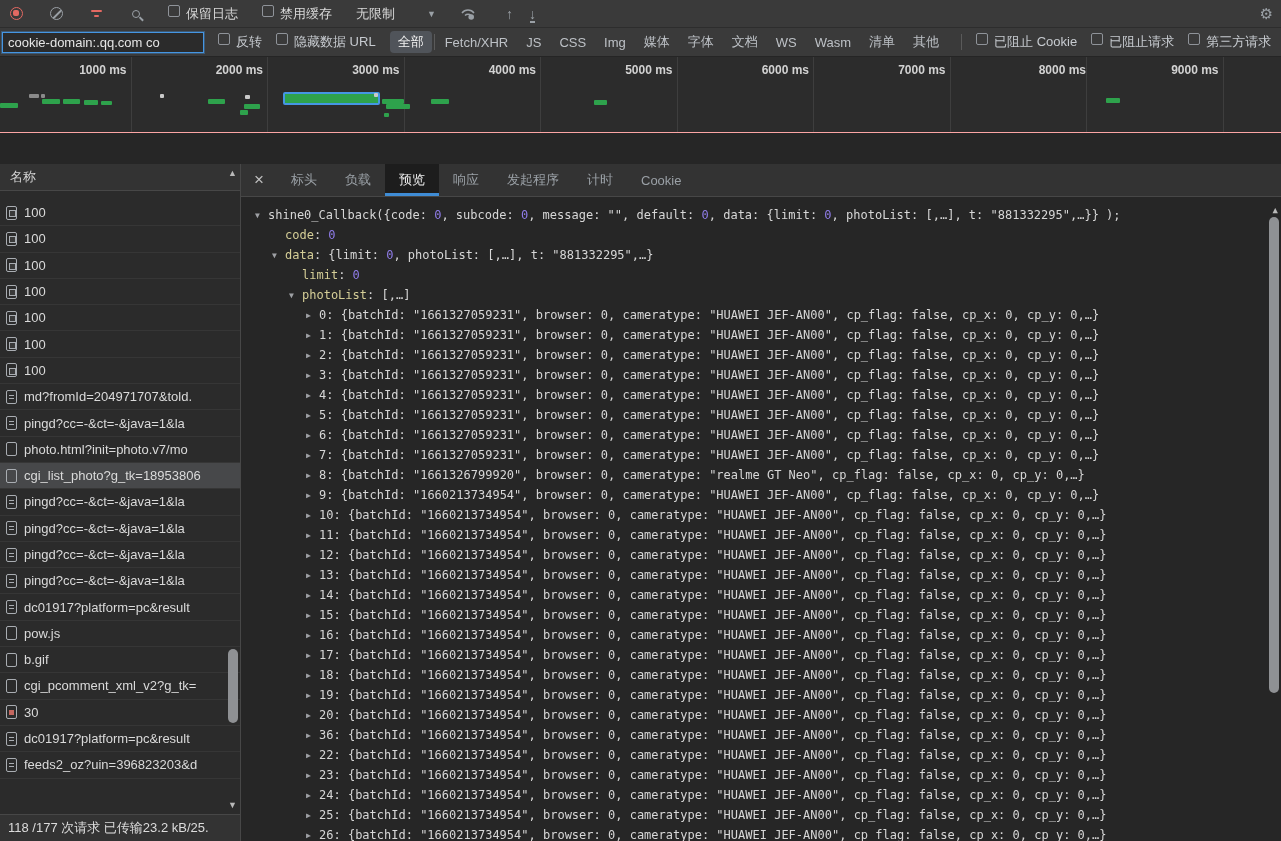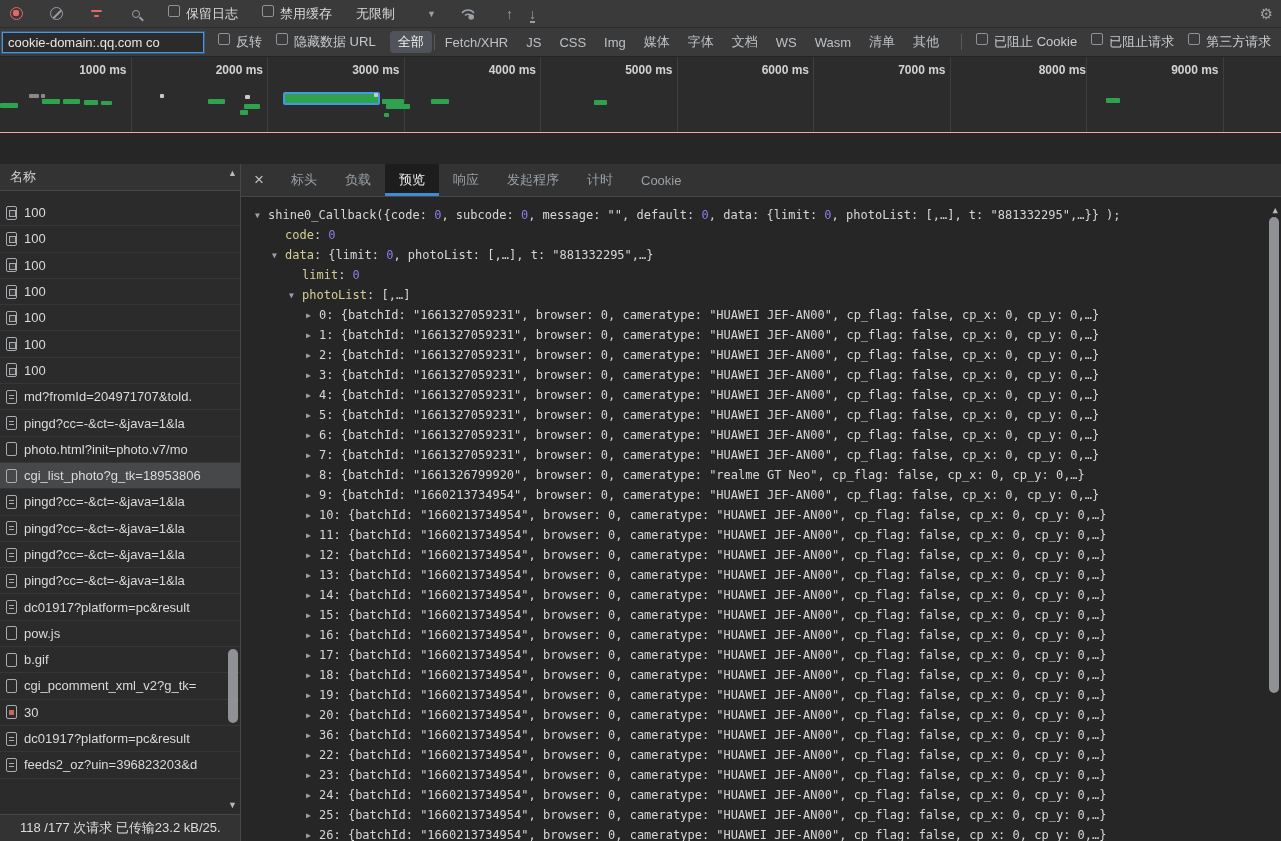--- a/index.html
+++ b/index.html
@@ -60,21 +60,21 @@
   .req-list { flex:1; overflow:hidden; padding-top:9px; position:relative; }
   .req-row { height:26.3px; display:flex; align-items:center; gap:7px; padding:0 6px; border-bottom:1px solid #363636;
              font-size:13px; color:#dadada; white-space:nowrap; overflow:hidden; cursor:pointer; }
   .req-row.selected { background:#47484a; }
   .req-name { overflow:hidden; white-space:nowrap; flex:1; }
   .fico { width:11px; height:14px; border:1px solid #a9adb2; border-radius:2px; position:relative; flex:none; }
   .fico.doc::before { content:""; position:absolute; left:2px; top:4px; width:5px; height:1px; background:#a9adb2; box-shadow:0 3px 0 #a9adb2; }
   .fico.image::before { content:""; position:absolute; left:2px; top:3.5px; width:5px; height:5px; border:1px solid #a9adb2; background:#3a3a3a; }
   .fico.image-red::before { content:""; position:absolute; left:2px; top:3.5px; width:5px; height:5px; background:#c4675f; }
   .statusbar { height:27px; border-top:1px solid #474747; background:#333333; display:flex; align-items:center;
-               padding:0 20px; font-size:13px; color:#dcdcdc; white-space:nowrap; overflow:hidden; }
+               padding:0 8px; font-size:13px; color:#dcdcdc; white-space:nowrap; overflow:hidden; }
   .sb-scroll-up { position:absolute; top:4px; right:3px; color:#b9b9b9; font-size:9px; cursor:pointer; z-index:3; }
   .sb-scroll-down { position:absolute; bottom:31px; right:3px; color:#b9b9b9; font-size:9px; cursor:pointer; z-index:3; }
   .sb-thumb { position:absolute; right:2px; top:485px; width:10px; height:74px; background:#8f9194; border-radius:5px; cursor:pointer; z-index:2; }
 
   
   .detail { flex:1; display:flex; flex-direction:column; background:#262626; min-width:0; }
   .tabbar { height:33px; background:#333333; border-bottom:1px solid #474747; display:flex; align-items:stretch; flex:none; }
   .tab-close { width:36px; display:flex; align-items:center; justify-content:center; color:#c0c0c0; font-size:17px; cursor:pointer; }
   .tab { display:flex; align-items:center; padding:0 14px; font-size:13px; color:#9aa0a6; cursor:pointer; position:relative; }
   .tab.active { background:#1d1d1d; color:#ececec; }

